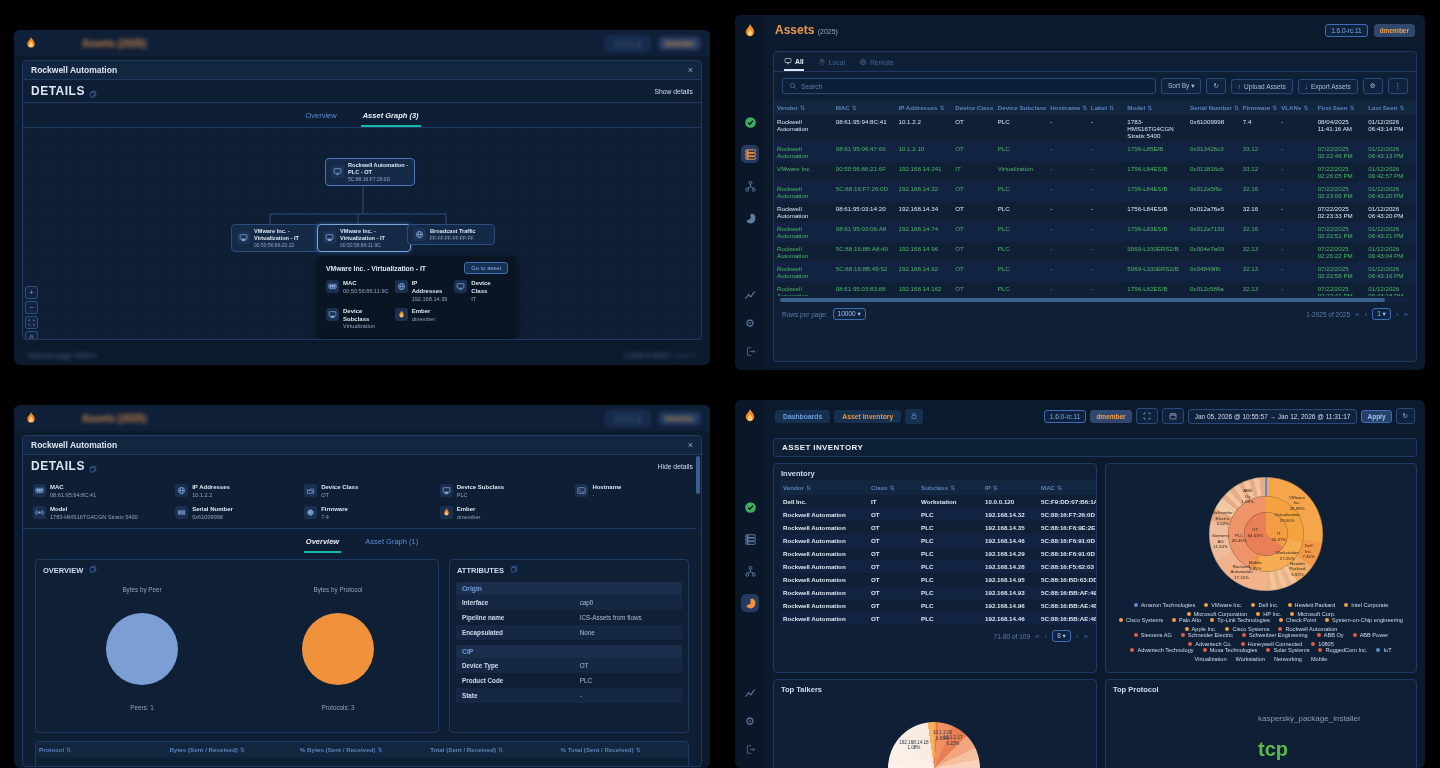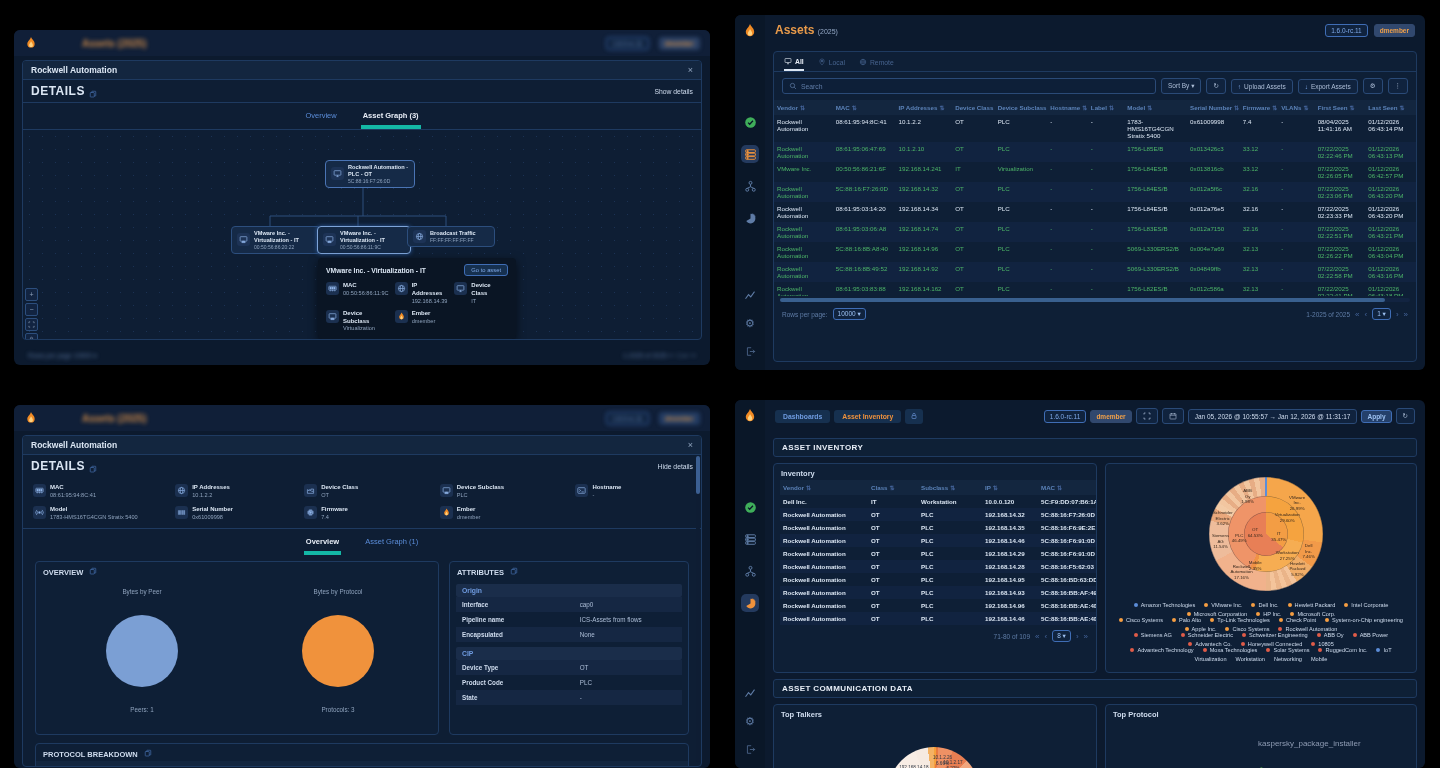--- a/index.html
+++ b/index.html
@@ -35,21 +35,21 @@
   .lp-title{font-size:10px;font-weight:bold;color:#e89a4a;}
   .modal{position:absolute;left:8px;right:8px;background:#0e1e34;border:1px solid #1e3a60;border-radius:4px;overflow:hidden;}
   .modal-tbar{background:#13263f;display:flex;align-items:center;justify-content:space-between;padding:4px 8px;border-bottom:1px solid #1e3a60;}
   .modal-tbar .t{font-size:8.5px;font-weight:bold;}
   .xbtn{color:#8fa3bd;font-size:9px;}
   .detrow{display:flex;align-items:center;justify-content:space-between;padding:4px 8px;border-bottom:1px solid #1e3a60;}
   .detrow .l{font-size:12px;font-weight:bold;letter-spacing:.5px;display:flex;align-items:flex-end;}
   .linklike{font-size:6.8px;color:#cfdcee;}
   .tabs{display:flex;justify-content:center;gap:22px;padding:5px 0 0 0;border-bottom:1px solid #1e3a60;}
   .tab{font-size:7.5px;padding:3px 2px 5px 2px;color:#5b8dd9;}
-  .tab.on{color:#e8eef7;font-weight:bold;border-bottom:4px solid #14b8a6;}
+  .tab.on{color:#e8eef7;font-weight:bold;border-bottom:2px solid #14b8a6;font-style:italic;}
   .graph{position:relative;background-image:radial-gradient(#1b3254 .7px,transparent .7px);background-size:13px 13px;}
   .gnode{position:absolute;background:#152a47;border:1px solid #2c4e7d;border-radius:4px;display:flex;gap:4px;padding:3px 5px;align-items:center;}
   .gnode.sel{border-color:#7ea4d8;box-shadow:0 0 4px #2c5a9b;}
   .gnode .nic{width:13px;height:13px;background:#1d3356;border-radius:3px;color:#8fb4e8;display:flex;align-items:center;justify-content:center;flex:none;}
   .gnode .tt{font-size:5.6px;font-weight:bold;color:#dbe6f3;line-height:1.25;}
   .gnode .ss{font-size:5px;color:#8fa3bd;}
   .popup{position:absolute;background:#0a1524;border-radius:4px;box-shadow:0 3px 10px rgba(0,0,0,.6);padding:6px 8px;}
   .popup .ptitle{font-size:6.8px;font-weight:bold;}
   .goasset{border:1px solid #3f6db5;color:#7fa9e8;background:#16304f;font-size:5.8px;border-radius:3px;padding:2px 6px;}
   .fgrid{display:grid;grid-template-columns:1fr 1fr 1fr;gap:5px 6px;margin-top:6px;}
@@ -818,24 +818,20 @@
               </div>
               <div class="attr-row">
    <span class="k">State</span>
                 <span class="v">-</span>
               </div>
             </div>
           </div>
       </div>
     </div>
     <div class="card" style="margin:2px 12px;height:60px;overflow:hidden;">
-      <div class="card-title"><span>PROTOCOL BREAKDOWN</span>
-        <svg class="copy-ic">
-            <use href="#sym-copy"></use>
-          </svg></div>
       <table>
           <thead>
             <tr id="bl-proto-cols">
               <th>Protocol<span class="sorticon">⇅</span></th>
               <th>Bytes (Sent / Received)<span class="sorticon">⇅</span></th>
               <th>% Bytes (Sent / Received)<span class="sorticon">⇅</span></th>
               <th>Total (Sent / Received)<span class="sorticon">⇅</span></th>
               <th>% Total (Sent / Received)<span class="sorticon">⇅</span></th>
             </tr>
           </thead>
@@ -1124,21 +1120,20 @@
               <span class="lgi">
      Workstation</span>
               <span class="lgi">
      Networking</span>
               <span class="lgi">
      Mobile</span>
             </div>
           </div>
       </div>
     </div>
-    <div class="secbar">ASSET COMMUNICATION DATA</div>
     <div style="display:flex;gap:8px;margin:6px 8px 0 8px;">
       <div class="card" style="width:322px;height:110px;overflow:hidden;">
         <div class="card-title">Top Talkers</div>
         <div id="br-talkers" style="position:relative;height:92px;">
             <div class="pie" style="left: 114px; top: 26px; width: 92px; height: 92px; background: conic-gradient(rgb(246, 161, 60) 0deg, rgb(246, 161, 60) 3deg, rgb(234, 122, 62) 3deg, rgb(234, 122, 62) 5.5deg, rgb(239, 145, 100) 5.5deg, rgb(239, 145, 100) 24deg, rgb(232, 126, 82) 24deg, rgb(232, 126, 82) 45.5deg, rgb(241, 166, 126) 45.5deg, rgb(241, 166, 126) 64deg, rgb(245, 192, 160) 64deg, rgb(245, 192, 160) 79deg, rgb(248, 210, 187) 79deg, rgb(248, 210, 187) 99deg, rgb(250, 224, 208) 99deg, rgb(250, 224, 208) 129deg, rgb(252, 235, 225) 129deg, rgb(252, 235, 225) 175deg, rgb(253, 243, 237) 175deg, rgb(253, 243, 237) 230deg, rgb(251, 242, 234) 230deg, rgb(251, 242, 234) 275deg, rgb(250, 240, 232) 275deg, rgb(250, 240, 232) 310deg, rgb(248, 237, 229) 310deg, rgb(248, 237, 229) 335deg, rgb(246, 234, 225) 335deg, rgb(246, 234, 225) 352deg, rgb(244, 178, 100) 352deg, rgb(244, 178, 100) 360deg);"></div>
             <div class="clabel" style="left: 168.541px; top: 40.1244px; font-size: 4.6px; color: rgb(42, 52, 66); line-height: 1.25;">10.1.2.26
 6.66%</div>
             <div class="clabel" style="left: 178.928px; top: 44.968px; font-size: 4.6px; color: rgb(42, 52, 66); line-height: 1.25;">10.1.2.17
 6.22%</div>
             <div class="clabel" style="left: 139.926px; top: 49.7057px; font-size: 4.6px; color: rgb(42, 52, 66); line-height: 1.25;">192.168.14.18

